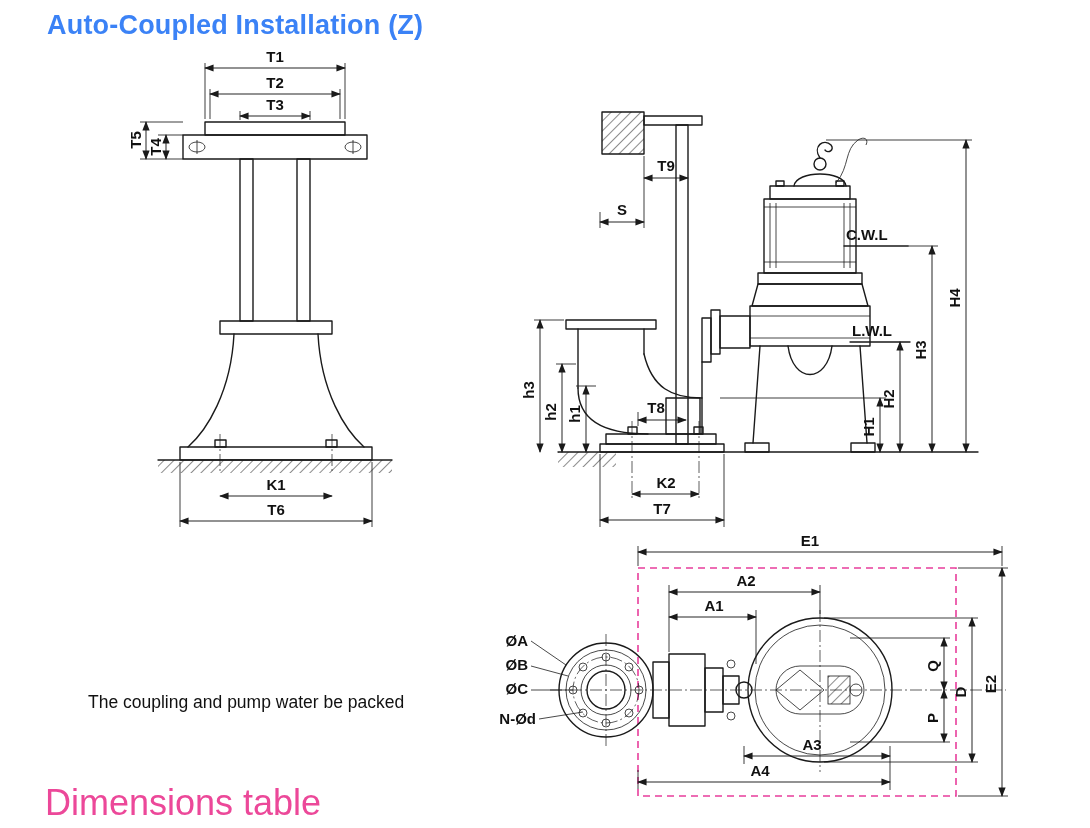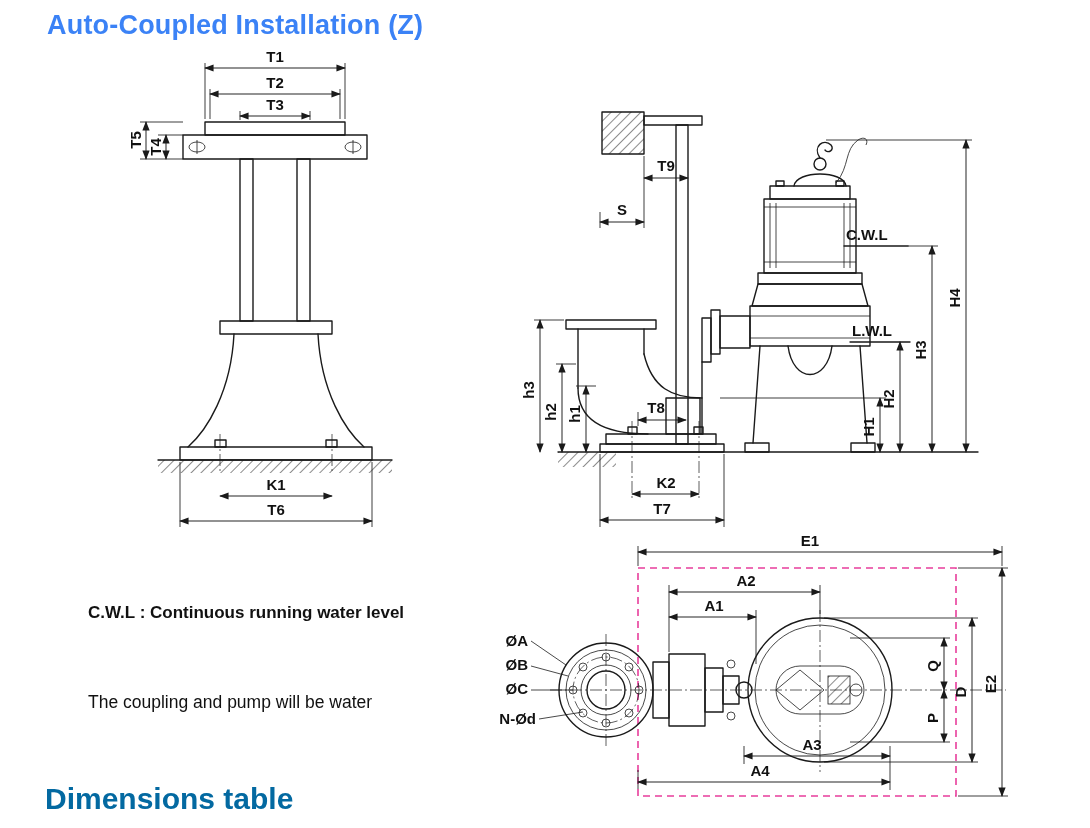--- a/index.html
+++ b/index.html
@@ -1,19 +1,19 @@
 <!DOCTYPE html>
 <html><head>
 <meta charset="utf-8">
 <style>
   *{margin:0;padding:0;box-sizing:border-box}
   html,body{width:1090px;height:828px;background:#ffffff;overflow:hidden;position:relative;
     font-family:"Liberation Sans",sans-serif;color:#111}
   .title{position:absolute;left:47px;top:10px;font-size:27px;font-weight:bold;color:#3b82f6;letter-spacing:.2px}
-  .subtitle{position:absolute;left:45px;top:782px;font-size:30px;font-weight:bold;color:#0369a1}
+  .subtitle{position:absolute;left:45px;top:782px;font-size:36px;font-weight:normal;color:#ec4899}
   .legend{position:absolute;left:88px;top:538px;font-size:17px;font-weight:bold;line-height:30px;white-space:pre}
   .note{position:absolute;left:88px;top:625px;font-size:17.5px;font-weight:normal;line-height:31px;white-space:pre}
   svg.drawing{position:absolute;left:0;top:0}
   .obj{stroke:#1a1a1a;stroke-width:1.4;fill:none;stroke-linejoin:round;stroke-linecap:round}
   .thin{stroke:#1a1a1a;stroke-width:.8;fill:none}
   .ext{stroke:#1a1a1a;stroke-width:.85;fill:none}
   .dim{stroke:#1a1a1a;stroke-width:.95;fill:none;marker-start:url(#ar);marker-end:url(#ar)}
   .cl{stroke:#1a1a1a;stroke-width:.7;fill:none;stroke-dasharray:12 3 2 3}
   .dimtext{font-family:"Liberation Sans",sans-serif;font-size:15px;font-weight:bold;fill:#111}
   .box-dashed{stroke:#e83e9c;stroke-width:1.6;fill:none;stroke-dasharray:7 5}
@@ -259,23 +259,22 @@
     <text class="dimtext" x="938" y="666" text-anchor="middle" transform="rotate(-90 938 666)">Q</text>
     <text class="dimtext" x="938" y="718" text-anchor="middle" transform="rotate(-90 938 718)">P</text>
     <text class="dimtext" x="966" y="692" text-anchor="middle" transform="rotate(-90 966 692)">D</text>
     <text class="dimtext" x="996" y="684" text-anchor="middle" transform="rotate(-90 996 684)">E2</text>
     <text class="dimtext" x="812" y="750" text-anchor="middle">A3</text>
     <text class="dimtext" x="760" y="776" text-anchor="middle">A4</text>
   </g>
 </svg>
 
 <div class="legend">
-  <div>C.W.L : Continuous running water level</div>
 </div>
 
 <div class="note">
-  <div>The coupling and pump will be water</div>
+  <div>The coupling and pump water be packed</div>
   
   
   
 </div>
 
 <h2 class="subtitle">Dimensions table</h2>
 
 </body></html>

